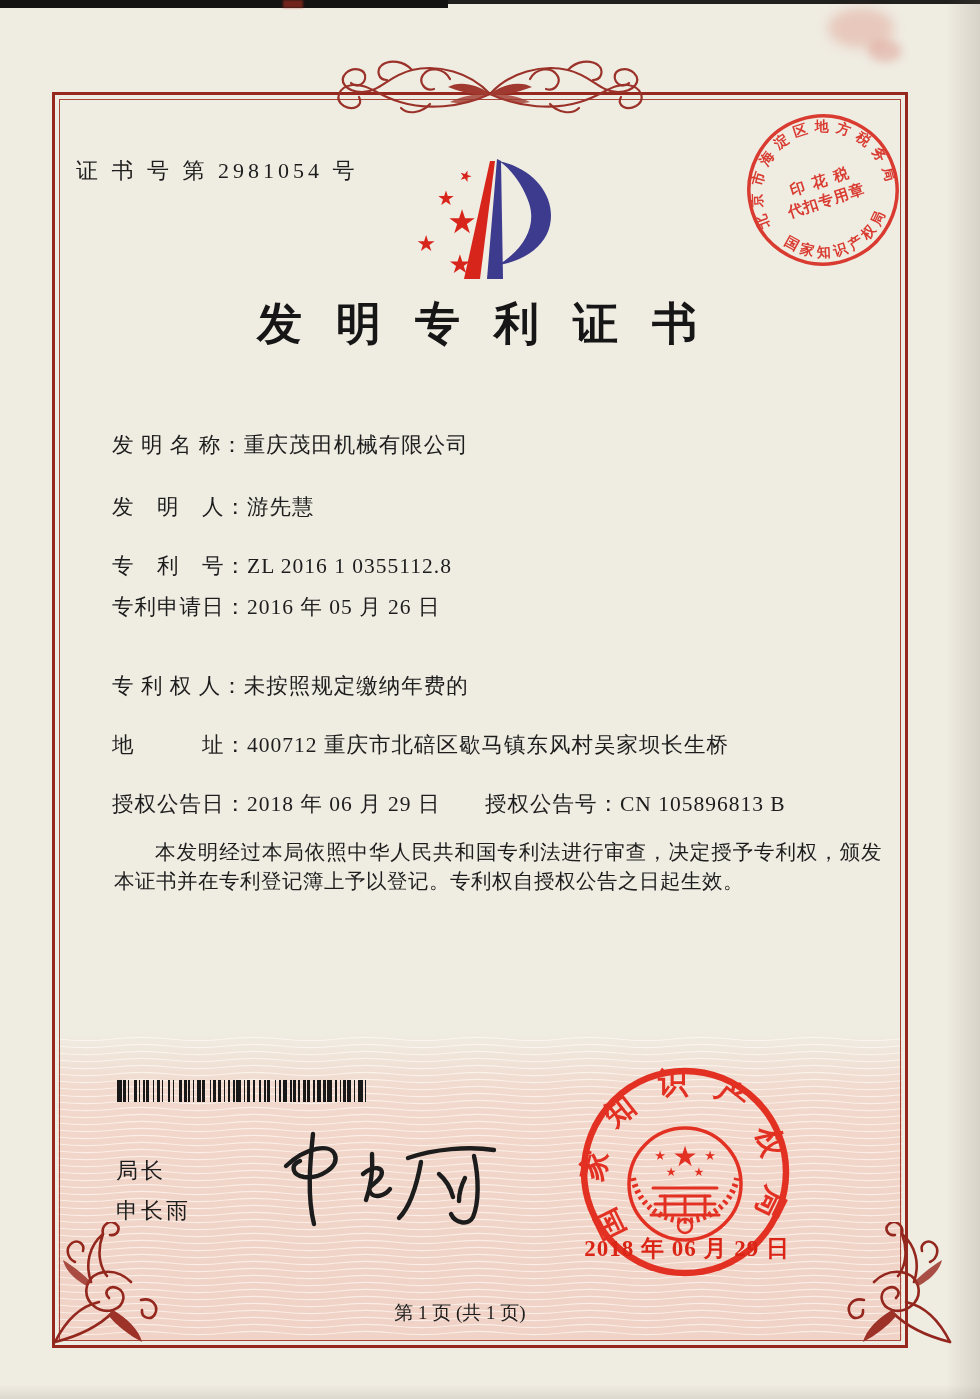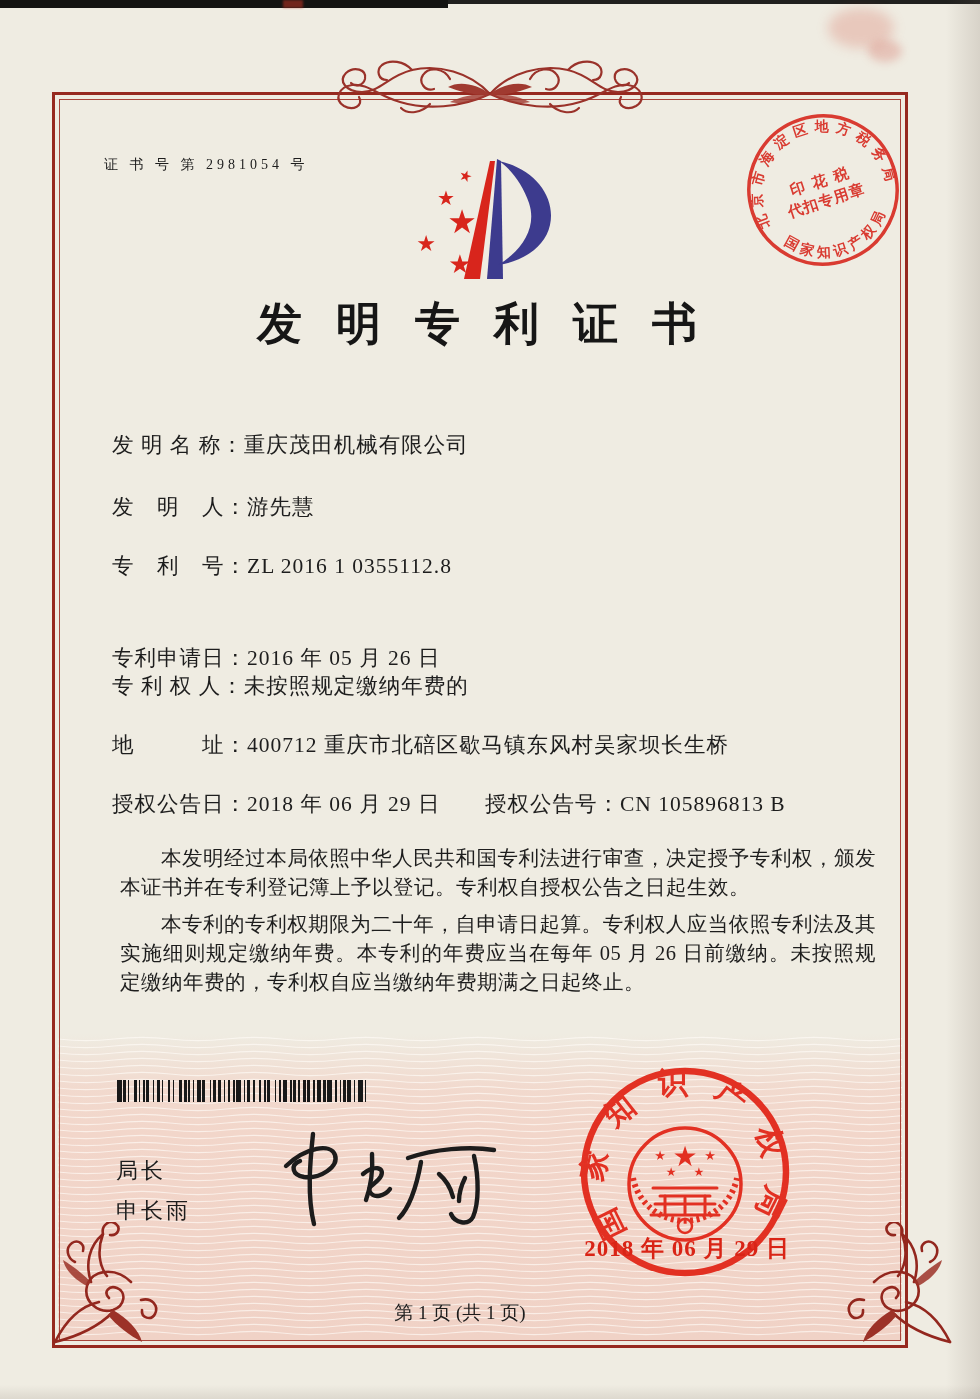--- a/index.html
+++ b/index.html
@@ -19,27 +19,27 @@
   .scan-right-shadow{right:0;top:0;width:34px;height:100%;background:linear-gradient(to right,rgba(0,0,0,0),rgba(110,95,85,.18));}
   .scan-bottom-shadow{left:0;bottom:0;width:100%;height:14px;background:linear-gradient(to bottom,rgba(0,0,0,0),rgba(120,105,95,.15));}
   
   .frame{left:52px;top:92px;width:850px;height:1250px;border:3px solid #96291f;z-index:2;}
   .frame:after{content:"";position:absolute;left:4px;top:4px;right:4px;bottom:4px;border:1px solid #a8453b;}
   .pink-band{left:58px;top:1034px;width:844px;height:306px;z-index:1;
     background:linear-gradient(to bottom,rgba(242,214,202,0) 0,rgba(242,214,202,.85) 55px,#f2d6ca 100px,#f0d2c6 100%);}
   .pink-band svg{position:absolute;left:0;top:0;}
   .ornament{z-index:3;}
   
-  .certno{left:104px;top:156px;font-size:14px;letter-spacing:4px;z-index:4;}
+  .certno{left:76px;top:156px;font-size:22px;letter-spacing:4px;z-index:4;}
   .title{left:52px;top:294px;width:850px;text-align:center;font-size:45px;font-weight:bold;
     letter-spacing:34px;text-indent:34px;color:#161616;z-index:4;}
   .field-row{left:112px;width:780px;font-size:21.5px;letter-spacing:1px;z-index:4;white-space:nowrap;}
   .field-row .pair2{position:absolute;left:373px;top:0;}
   .paras{left:112px;top:836px;width:772px;z-index:4;}
-  .paras p{margin:8px;font-size:20.5px;line-height:29px;text-align:justify;text-indent:2em;letter-spacing:.5px;}
+  .paras p{margin:2px;font-size:20.5px;line-height:29px;text-align:justify;text-indent:2em;letter-spacing:.5px;}
   .director-title{left:116px;top:1156px;font-size:22px;letter-spacing:3px;z-index:5;}
   .director-name{left:116px;top:1196px;font-size:22px;letter-spacing:3px;z-index:5;}
   .footer{left:350px;top:1300px;width:220px;text-align:center;font-size:19px;z-index:5;}
   .barcode{left:117px;top:1080px;width:250px;height:22px;z-index:5;font-size:0;}
   .barcode i{display:inline-block;height:22px;vertical-align:top;}
   .seal-date{left:567px;top:1233px;width:240px;text-align:center;z-index:6;
     color:#d92416;font-size:23px;font-weight:bold;letter-spacing:1px;}
   .sig{left:268px;top:1122px;z-index:5;}
   .logo{left:402px;top:153px;z-index:4;}
   .big-seal{left:565px;top:1052px;z-index:5;opacity:.95;}
@@ -155,39 +155,38 @@
 
 <div class="abs field-row" style="top:430px">
   <span>发 明 名 称：</span><span>重庆茂田机械有限公司</span>
 </div>
 <div class="abs field-row" style="top:492px">
   <span>发　明　人：</span><span>游先慧</span>
 </div>
 <div class="abs field-row" style="top:551px">
   <span>专　利　号：</span><span>ZL 2016 1 0355112.8</span>
 </div>
-<div class="abs field-row" style="top:643px">
+<div class="abs field-row" style="top:592px">
   <span>专利申请日：</span><span>2016 年 05 月 26 日</span>
 </div>
 <div class="abs field-row" style="top:671px">
   <span>专 利 权 人：</span><span>未按照规定缴纳年费的</span>
 </div>
 <div class="abs field-row" style="top:730px">
   <span>地　　　址：</span><span>400712 重庆市北碚区歇马镇东风村吴家坝长生桥</span>
 </div>
 <div class="abs field-row" style="top:789px">
   <span>授权公告日：</span><span>2018 年 06 月 29 日</span>
   <span class="pair2">
     <span>授权公告号：</span><span>CN 105896813 B</span>
   </span>
 </div>
 
 <div class="abs paras">
   <p>本发明经过本局依照中华人民共和国专利法进行审查，决定授予专利权，颁发本证书并在专利登记簿上予以登记。专利权自授权公告之日起生效。</p>
-  <p>本专利的专利权期限为二十年，自申请日起算。专利权人应当依照专利法及其实施细则规定缴纳年费。本专利的年费应当在每年 05 月 26 日前缴纳。未按照规定缴纳年费的，专利权自应当缴纳年费期满之日起终止。</p>
 </div>
 
 <div class="abs barcode" id="barcode"><i style="width: 4.65px; background: rgb(24, 24, 24);"></i><i style="width: 1.55px;"></i><i style="width: 3.1px; background: rgb(24, 24, 24);"></i><i style="width: 1.55px;"></i><i style="width: 1.55px; background: rgb(24, 24, 24);"></i><i style="width: 4.65px;"></i><i style="width: 3.1px; background: rgb(24, 24, 24);"></i><i style="width: 1.55px;"></i><i style="width: 1.55px; background: rgb(24, 24, 24);"></i><i style="width: 3.1px;"></i><i style="width: 1.55px; background: rgb(24, 24, 24);"></i><i style="width: 1.55px;"></i><i style="width: 3.1px; background: rgb(24, 24, 24);"></i><i style="width: 3.1px;"></i><i style="width: 1.55px; background: rgb(24, 24, 24);"></i><i style="width: 3.1px;"></i><i style="width: 3.1px; background: rgb(24, 24, 24);"></i><i style="width: 1.55px;"></i><i style="width: 1.55px; background: rgb(24, 24, 24);"></i><i style="width: 4.65px;"></i><i style="width: 1.55px; background: rgb(24, 24, 24);"></i><i style="width: 3.1px;"></i><i style="width: 1.55px; background: rgb(24, 24, 24);"></i><i style="width: 4.65px;"></i><i style="width: 3.1px; background: rgb(24, 24, 24);"></i><i style="width: 1.55px;"></i><i style="width: 3.1px; background: rgb(24, 24, 24);"></i><i style="width: 1.55px;"></i><i style="width: 1.55px; background: rgb(24, 24, 24);"></i><i style="width: 3.1px;"></i><i style="width: 1.55px; background: rgb(24, 24, 24);"></i><i style="width: 3.1px;"></i><i style="width: 3.1px; background: rgb(24, 24, 24);"></i><i style="width: 1.55px;"></i><i style="width: 3.1px; background: rgb(24, 24, 24);"></i><i style="width: 4.65px;"></i><i style="width: 1.55px; background: rgb(24, 24, 24);"></i><i style="width: 1.55px;"></i><i style="width: 3.1px; background: rgb(24, 24, 24);"></i><i style="width: 1.55px;"></i><i style="width: 3.1px; background: rgb(24, 24, 24);"></i><i style="width: 3.1px;"></i><i style="width: 1.55px; background: rgb(24, 24, 24);"></i><i style="width: 3.1px;"></i><i style="width: 1.55px; background: rgb(24, 24, 24);"></i><i style="width: 3.1px;"></i><i style="width: 1.55px; background: rgb(24, 24, 24);"></i><i style="width: 1.55px;"></i><i style="width: 4.65px; background: rgb(24, 24, 24);"></i><i style="width: 3.1px;"></i><i style="width: 1.55px; background: rgb(24, 24, 24);"></i><i style="width: 1.55px;"></i><i style="width: 3.1px; background: rgb(24, 24, 24);"></i><i style="width: 3.1px;"></i><i style="width: 1.55px; background: rgb(24, 24, 24);"></i><i style="width: 4.65px;"></i><i style="width: 1.55px; background: rgb(24, 24, 24);"></i><i style="width: 3.1px;"></i><i style="width: 1.55px; background: rgb(24, 24, 24);"></i><i style="width: 1.55px;"></i><i style="width: 3.1px; background: rgb(24, 24, 24);"></i><i style="width: 4.65px;"></i><i style="width: 1.55px; background: rgb(24, 24, 24);"></i><i style="width: 3.1px;"></i><i style="width: 1.55px; background: rgb(24, 24, 24);"></i><i style="width: 1.55px;"></i><i style="width: 4.65px; background: rgb(24, 24, 24);"></i><i style="width: 3.1px;"></i><i style="width: 1.55px; background: rgb(24, 24, 24);"></i><i style="width: 1.55px;"></i><i style="width: 3.1px; background: rgb(24, 24, 24);"></i><i style="width: 1.55px;"></i><i style="width: 1.55px; background: rgb(24, 24, 24);"></i><i style="width: 3.1px;"></i><i style="width: 3.1px; background: rgb(24, 24, 24);"></i><i style="width: 1.55px;"></i><i style="width: 3.1px; background: rgb(24, 24, 24);"></i><i style="width: 3.1px;"></i><i style="width: 1.55px; background: rgb(24, 24, 24);"></i><i style="width: 1.55px;"></i><i style="width: 4.65px; background: rgb(24, 24, 24);"></i><i style="width: 1.55px;"></i><i style="width: 3.1px; background: rgb(24, 24, 24);"></i><i style="width: 1.55px;"></i><i style="width: 4.65px; background: rgb(24, 24, 24);"></i><i style="width: 3.1px;"></i><i style="width: 1.55px; background: rgb(24, 24, 24);"></i><i style="width: 3.1px;"></i><i style="width: 1.55px; background: rgb(24, 24, 24);"></i><i style="width: 1.55px;"></i><i style="width: 3.1px; background: rgb(24, 24, 24);"></i><i style="width: 1.55px;"></i><i style="width: 3.1px; background: rgb(24, 24, 24);"></i><i style="width: 3.1px;"></i><i style="width: 1.55px; background: rgb(24, 24, 24);"></i><i style="width: 3.1px;"></i><i style="width: 4.65px; background: rgb(24, 24, 24);"></i><i style="width: 1.55px;"></i><i style="width: 1.55px; background: rgb(24, 24, 24);"></i><i style="width: 3.1px;"></i></div>
 
 <div class="abs director-title">局长</div>
 <div class="abs director-name">申长雨</div>
 
 <svg class="abs sig" width="244" height="114" viewBox="0 0 244 114">
   <g fill="none" stroke="#1c1c1c" stroke-width="4.4" stroke-linecap="round" stroke-linejoin="round">
     <path d="M18,44 C38,25 63,21 67,33 C71,45 52,57 36,55 C24,53 22,43 32,39"></path>

